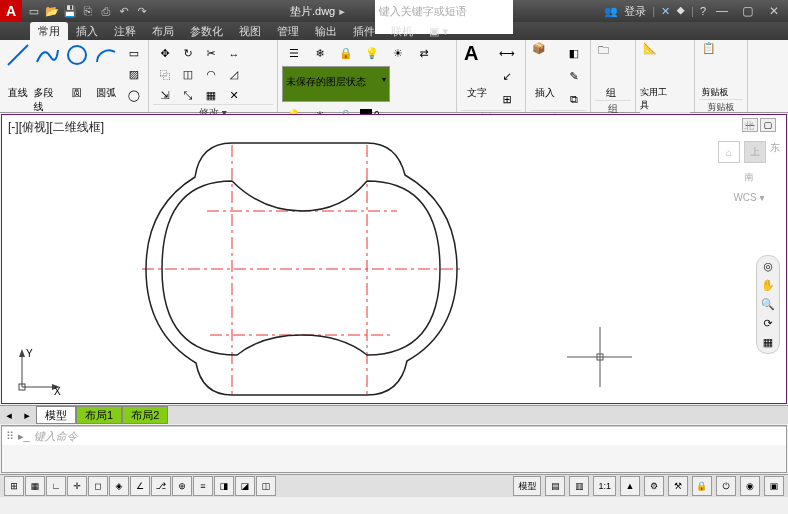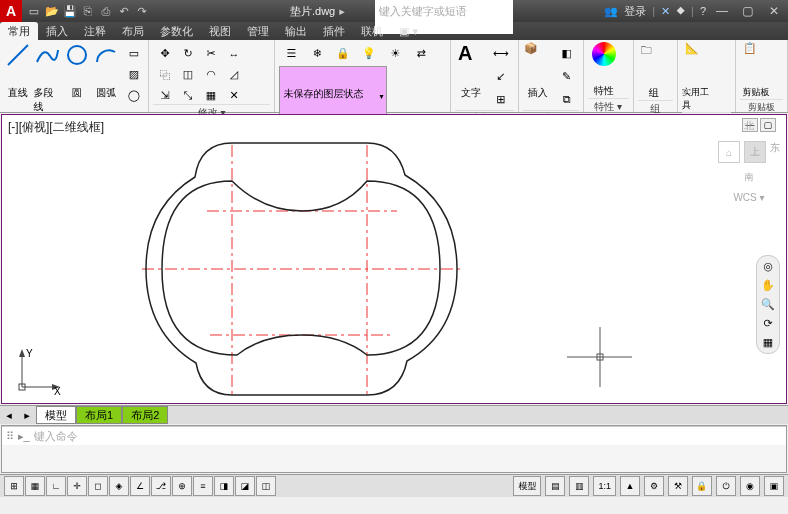--- a/index.html
+++ b/index.html
@@ -4,50 +4,50 @@
 <style>
 html,body{margin:0;padding:0;width:788px;height:514px;font-family:"Microsoft YaHei",Arial,sans-serif;font-size:11px;background:#f0f0f0;overflow:hidden}
 .titlebar{height:22px;background:linear-gradient(#5a5a5a,#3a3a3a);display:flex;align-items:center;color:#ddd}
 .app-logo{width:22px;height:22px;background:#c00;display:flex;align-items:center;justify-content:center;color:#fff;font-weight:bold;font-size:14px}
 .qat{display:flex;gap:2px;margin-left:4px}
 .qat-btn{width:16px;height:16px;display:flex;align-items:center;justify-content:center;cursor:pointer;color:#ccc}
 .title-text{margin-left:140px;font-size:11px;color:#eee}
 .search-box{margin-left:30px;background:#fff;height:16px;width:130px;display:flex;align-items:center;padding:15px 4px;color:#aaa;font-size:11px}
 .title-right{margin-left:auto;display:flex;gap:6px;align-items:center;margin-right:4px}
 .win-btn{width:20px;height:16px;display:flex;align-items:center;justify-content:center;font-size:12px;cursor:pointer;color:#ccc}
-.menubar{height:18px;background:linear-gradient(#4a4a4a,#3a3a3a);display:flex;align-items:flex-start;}
+.menubar{height:18px;background:linear-gradient(#4a4a4a,#3a3a3a);display:flex;align-items:flex-start;padding-left:30px}
 .tab{height:18px;padding:0 8px;line-height:18px;color:#ddd;font-size:11px;cursor:pointer}
 .tab.active{background:#f5f5f5;color:#222;border-radius:3px 3px 0 0}
 .ribbon{height:72px;background:#f5f5f5;border-bottom:1px solid #999;display:flex}
 .panel{border-right:1px solid #ccc;display:flex;flex-direction:column;padding:2px 4px 0 4px}
 .panel-body{flex:1;display:flex;gap:2px;align-items:flex-start}
 .panel-label{height:14px;text-align:center;font-size:10px;color:#444;border-top:1px solid #ddd;padding-top:1px;display:flex;align-items:center;justify-content:center;gap:2px}
 .p-big{display:flex;flex-direction:column;align-items:center;width:32px;cursor:pointer}
 .p-big svg,.p-big .ico{width:26px;height:26px}
 .p-big .lbl{font-size:10px;margin-top:18px}
 .p-grid{display:grid;grid-template-columns:repeat(3,22px);grid-auto-rows:20px;gap:1px}
 .p-grid2{display:grid;grid-template-columns:repeat(4,22px);grid-auto-rows:20px;gap:1px}
 .p-cell{width:22px;height:20px;display:flex;align-items:center;justify-content:center;cursor:pointer;border:1px solid transparent}
-.layer-combo{width:100px;height:18px;border:1px solid #999;background:#f0abfc;font-size:10px;display:flex;align-items:flex-end;padding:16px 3px;justify-content:space-between}
+.layer-combo{width:100px;height:18px;border:1px solid #999;background:#4d7c0f;font-size:10px;display:flex;align-items:flex-start;padding:8px 3px;justify-content:space-between}
 .canvas-area{position:relative;height:288px;background:#fff;border:1px solid #701a75;margin:1px}
 .view-label{position:absolute;top:4px;left:6px;font-size:12px;color:#222}
 .canvas-svg{position:absolute;top:0;left:0}
 .ucs-icon{position:absolute;bottom:6px;left:10px}
 .right-tools{position:absolute;top:4px;right:6px;display:flex;flex-direction:column;gap:8px;align-items:center;color:#aaa;font-size:10px}
 .rt-box{width:20px;height:20px;border:1px solid #ccc;display:flex;align-items:center;justify-content:center}
 .navbar-3d{position:absolute;right:6px;top:140px;width:22px;border:1px solid #ccc;background:#f0f0f0;display:flex;flex-direction:column;align-items:center;padding:4px 0;gap:6px;border-radius:11px}
 .layout-tabs{height:18px;background:#ddd;display:flex;align-items:center;border-top:1px solid #999}
 .lt-arrow{width:18px;text-align:center;cursor:pointer}
 .lt-tab{height:16px;padding:0 8px;border:1px solid #888;background:#fff;font-size:11px;cursor:pointer;line-height:16px}
 .lt-tab.inactive{background:#84cc16}
 .cmd-area{height:46px;background:#f5f5f5;border:1px solid #999;margin:1px;display:flex;flex-direction:column}
 .cmd-log{flex:1;padding:2px 4px;font-size:11px;overflow:hidden;white-space:nowrap}
 .cmd-input{height:18px;display:flex;align-items:center;border-top:1px solid #ccc;background:#fff}
 .cmd-prompt{width:16px;text-align:center;color:#888}
-.cmd-field{flex:1;color:#aaa;font-size:11px}
+.cmd-field{flex:1;color:#aaa;font-style:italic;font-size:11px}
 .statusbar{height:22px;background:#e0e0e0;border-top:1px solid #999;display:flex;align-items:center;font-size:10px;padding:0 4px;gap:6px}
 .sb-coords{width:150px}
 .sb-btns{display:flex;gap:1px}
 .sb-btn{width:18px;height:18px;border:1px solid #999;background:#f0f0f0;display:flex;align-items:center;justify-content:center;cursor:pointer;font-size:9px}
 .sb-right{margin-left:auto;display:flex;gap:4px;align-items:center}
 .dd{font-size:8px;margin-left:1px}
 .top-mini{position:absolute;top:3px;right:10px;display:flex;gap:2px}
 .top-mini div{width:14px;height:12px;border:1px solid #aaa;background:#f0f0f0;font-size:9px;display:flex;align-items:center;justify-content:center;cursor:pointer}
 </style>
 </head>
@@ -200,29 +200,20 @@
         </div>
       <div style="display:flex;flex-direction:column;gap:1px">
         <div class="p-cell">◧</div>
         <div class="p-cell">✎</div>
         <div class="p-cell">⧉</div>
       </div>
     </div>
     <div class="panel-label">块 ▾</div>
   </div>
 
-  <div class="panel" style="width:42px">
-    <div class="panel-body">
-        <div class="p-big">
-          <div class="ico" style="background:conic-gradient(red,yellow,lime,cyan,blue,magenta,red);border-radius:50%;width:24px;height:24px"></div>
-          <div class="lbl">特性</div>
-        </div>
-      </div>
-    <div class="panel-label">特性 ▾</div>
-  </div>
 
   <div class="panel" style="width:36px">
     <div class="panel-body">
         <div class="p-big">
           <div class="ico">🗀</div>
           <div class="lbl">组</div>
         </div>
       </div>
     <div class="panel-label">组</div>
   </div>

